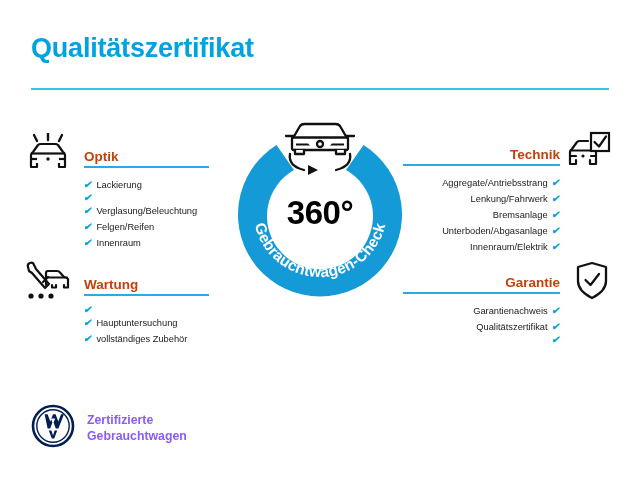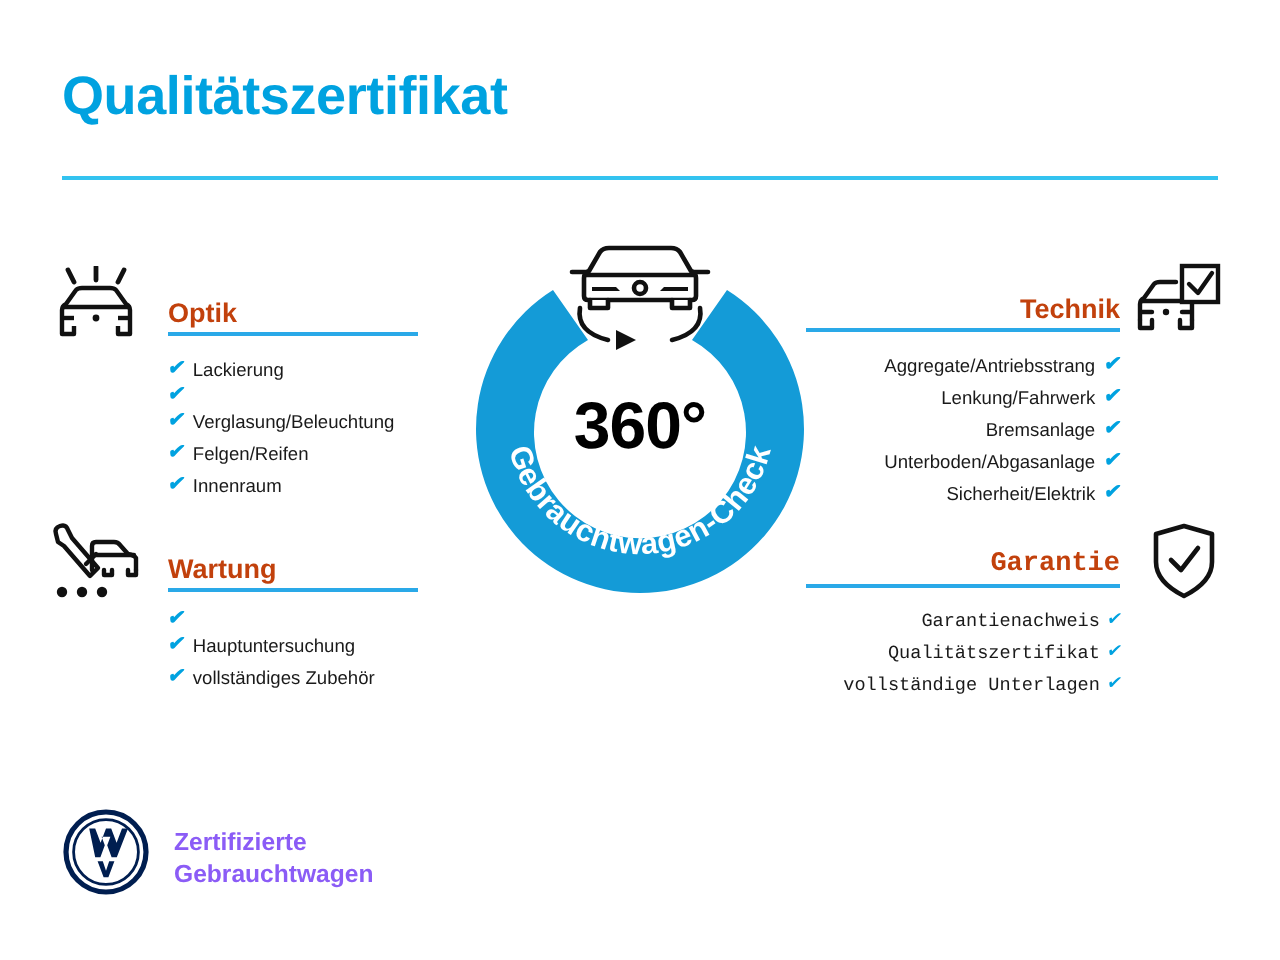--- a/index.html
+++ b/index.html
@@ -88,21 +88,21 @@
   .col-right { text-align: right; }
   .col-right .section-title { right: 0; margin-left: 34px; }
   .col-right .section-rule { right: 0; width: 157px; }
   .col-right .item { justify-content: flex-end; }
   .col-right .check { margin-left: 4px; }
 
   
   #sec-optik    { left: 84px;  top: 142px; width: 125px; }
   #sec-wartung  { left: 84px;  top: 270px; width: 125px; }
   #sec-technik  { left: 403px; top: 140px; width: 157px; }
-  #sec-garantie { left: 403px; top: 268px; width: 157px; font-family: Liberation Mono, monospace; }
+  #sec-garantie { left: 403px; top: 268px; width: 157px; }
 
   
   .sec-icon {
     position: absolute;
   }
   #icon-optik    { left: 26px;  top: 133px; }
   #icon-wartung  { left: 24px;  top: 260px; }
   #icon-technik  { left: 566px; top: 131px; }
   #icon-garantie { left: 575px; top: 261px; }
 
@@ -271,21 +271,21 @@
     </div>
     <div class="item">
       <span>Bremsanlage</span>
       <span class="check">✔</span>
     </div>
     <div class="item">
       <span>Unterboden/Abgasanlage</span>
       <span class="check">✔</span>
     </div>
     <div class="item">
-      <span>Sicherheit/Elektrik</span>
+      <span>Innenraum/Elektrik</span>
       <span class="check">✔</span>
     </div>
   </div>
 </div>
 
 <div class="sec-icon" id="icon-garantie">
   <svg width="34" height="40" viewBox="0 0 34 40">
     <path d="M17 2 L31 6 L31 20 Q31 30 17 37 Q3 30 3 20 L3 6 Z" stroke="#111" stroke-width="2.3" fill="none" stroke-linejoin="round"></path>
     <path d="M10.5 19 L15.5 24 L24 13" stroke="#111" stroke-width="2.3" fill="none" stroke-linecap="round" stroke-linejoin="round"></path>
   </svg>
@@ -299,21 +299,20 @@
   <div class="items">
     <div class="item">
       <span>Garantienachweis</span>
       <span class="check">✔</span>
     </div>
     <div class="item">
       <span>Qualitätszertifikat</span>
       <span class="check">✔</span>
     </div>
     <div class="item">
-      <span>vollständige Unterlagen</span>
       <span class="check">✔</span>
     </div>
   </div>
 </div>
 
 <div id="badge">
   <svg width="196" height="196" viewBox="0 0 196 196">
     <defs>
       <path id="arcPath" d="M 31 98 A 67 67 0 0 0 165 98"></path>
     </defs>

